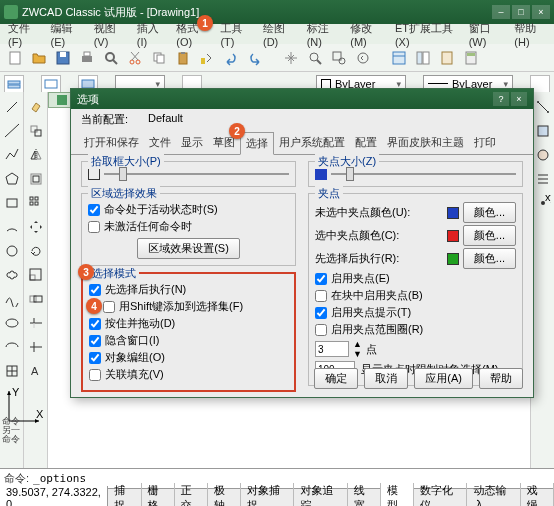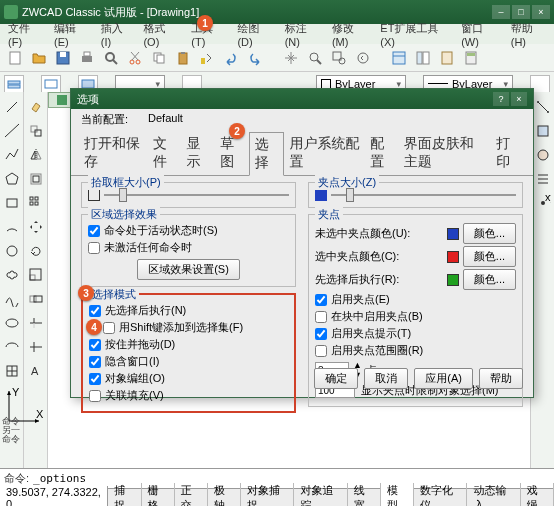--- a/index.html
+++ b/index.html
@@ -31,21 +31,21 @@
 .statusbar .coord{padding:0 6px;border-right:1px solid #999;background:#fff}
 .statusbar .sbtn{padding:0 6px;border-right:1px solid #bbb;cursor:pointer}
 
 .dialog{position:absolute;left:70px;top:88px;width:464px;height:310px;background:#ececec;border:1px solid #3a6b4a;box-shadow:3px 3px 10px rgba(0,0,0,.3);z-index:50}
 .dtitle{background:linear-gradient(#2a6b3f,#1e5a32);color:#fff;height:20px;display:flex;align-items:center;padding:0 6px}
 .dtitle .dw{margin-left:auto;display:flex;gap:2px}
 .dtitle .dwb{width:16px;height:14px;background:rgba(255,255,255,.15);display:flex;align-items:center;justify-content:center;cursor:pointer;font-size:9px}
 .dtop{padding:3px 10px;font-size:11px}
 .dtop .row{display:flex;margin-bottom:2px}
 .tabs{display:flex;border-bottom:1px solid #999;padding:0 8px;position:relative}
-.dtab{padding:3px 5px;cursor:pointer;color:#333;font-size:14px}
+.dtab{padding:3px 5px;cursor:pointer;color:#333;font-size:11px}
 .dtab.act{background:#ececec;border:1px solid #999;border-bottom:1px solid #ececec;margin-bottom:-1px}
 .dbody{padding:6px 10px;display:flex;gap:12px}
 .dcol{flex:1}
 .grp{border:1px solid #bbb;padding:6px 6px 6px 6px;margin-bottom:6px;position:relative}
 .grp .gt{position:absolute;top:-8px;left:6px;background:#ececec;padding:0 3px;color:#003388;font-size:11px}
 .grp.hl{border:2px solid #d04028}
 .chk{display:flex;align-items:center;gap:4px;margin:2px 0;cursor:pointer}
 .chk input{width:12px;height:12px}
 .btn{background:linear-gradient(#fefefe,#e4e4e4);border:1px solid #888;padding:2px 10px;cursor:pointer;border-radius:2px}
 .dfoot{position:absolute;bottom:8px;right:10px;display:flex;gap:6px}
@@ -66,20 +66,21 @@
   <div class="wbtns">
     <div class="wbtn">–</div>
     <div class="wbtn">□</div>
     <div class="wbtn">×</div>
   </div>
 </div>
 
 <div class="menubar">
   <div class="mi">文件(F)</div>
   <div class="mi">编辑(E)</div>
+  <div class="mi">视图(V)</div>
   <div class="mi">插入(I)</div>
   <div class="mi">格式(O)</div>
   <div class="mi">工具(T)</div>
   <div class="mi">绘图(D)</div>
   <div class="mi">标注(N)</div>
   <div class="mi">修改(M)</div>
   <div class="mi">ET扩展工具(X)</div>
   <div class="mi">窗口(W)</div>
   <div class="mi">帮助(H)</div>
   <div class="marker" style="left:197px;top:-9px">1</div>

